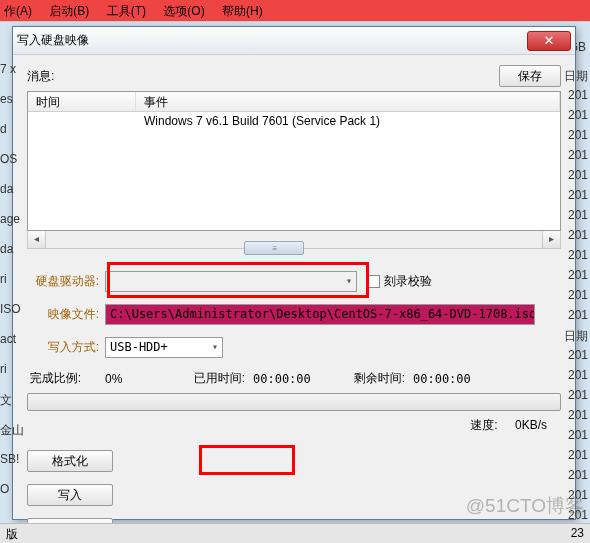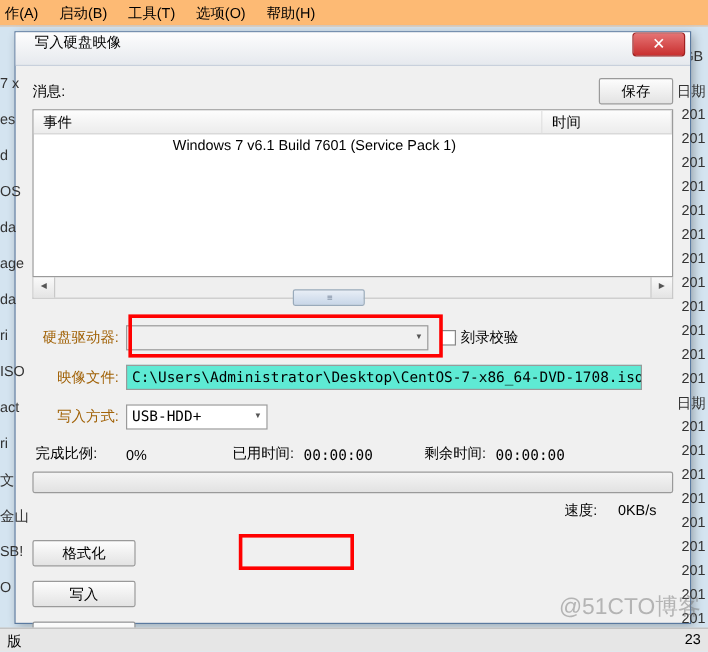--- a/index.html
+++ b/index.html
@@ -1,21 +1,21 @@
 <!DOCTYPE html>
 <html><head>
 <meta charset="utf-8">
 <style>
 * { box-sizing: border-box; font-family: "Microsoft YaHei", SimSun, Arial, sans-serif; }
 body { margin: 0; width: 590px; height: 543px; background: #d4e4f0; overflow: hidden; position: relative; font-size: 12px; }
-.menubar { height: 22px; background: #fdba74; border-bottom: 1px solid #ccc; padding: 3px 4px; font-size: 12px; color: #000; }
+.menubar { height: 22px; background: #ef4444; border-bottom: 1px solid #ccc; padding: 3px 4px; font-size: 12px; color: #000; }
 .menubar span { margin-right: 14px; cursor: default; }
 .bgtext { position: absolute; font-size: 12px; color: #333; }
 .dialog { position: absolute; left: 12px; top: 26px; width: 564px; height: 494px; background: #f0f0f0; border: 1px solid #5a7aa0; box-shadow: 2px 2px 8px rgba(0,0,0,0.3); }
-.titlebar { height: 28px; background: linear-gradient(#fdfdfd, #e6e9ee); border-bottom: 1px solid #c8d0dc; display: flex; align-items: flex-start; padding: 0 4px 0 16px; }
+.titlebar { height: 28px; background: linear-gradient(#fdfdfd, #e6e9ee); border-bottom: 1px solid #c8d0dc; display: flex; align-items: center; padding: 0 4px 0 4px; }
 .titlebar .title { flex: 1; font-size: 12px; color: #000; }
 .closebtn { width: 44px; height: 20px; background: linear-gradient(#e57373,#c93030); border: 1px solid #a02020; border-radius: 3px; color: #fff; text-align: center; line-height: 17px; font-size: 13px; cursor: pointer; }
 .body { padding: 10px 14px; }
 .msgrow { display: flex; align-items: center; margin-bottom: 4px; }
 .msgrow .lbl { flex: 1; font-size: 12px; color: #000; }
 .btn { background: linear-gradient(#fdfdfd,#e3e3e3); border: 1px solid #9a9a9a; border-radius: 2px; font-size: 12px; height: 22px; padding: 0 18px; cursor: pointer; }
 .listbox { border: 1px solid #9a9a9a; background: #fff; height: 140px; overflow: hidden; position: relative; }
 .listhead { display: flex; background: linear-gradient(#fdfdfd,#ececec); border-bottom: 1px solid #d0d0d0; height: 20px; }
 .listhead .col { padding: 2px 8px; font-size: 12px; border-right: 1px solid #e0e0e0; }
 .listrow { display: flex; font-size: 12px; font-family: Consolas, monospace; }
@@ -26,21 +26,21 @@
 .hscroll .arrow { width: 18px; height: 100%; background: linear-gradient(#fafafa,#e4e4e4); border-right: 1px solid #c8c8c8; text-align: center; line-height: 16px; font-size: 10px; color: #555; cursor: pointer; }
 .hscroll .arrow:last-child { border-right: none; border-left: 1px solid #c8c8c8; }
 .hscroll .track { flex: 1; position: relative; }
 .hscroll .thumb { position: absolute; left: 40%; top: 1px; width: 60px; height: 14px; background: linear-gradient(#e8eef6,#c8d6e8); border: 1px solid #9ab; border-radius: 2px; }
 .thumb::after { content: "≡"; position: absolute; left: 50%; top: 50%; transform: translate(-50%,-50%); color: #6a7a90; font-size: 8px; letter-spacing: -1px; }
 .formrow { display: flex; align-items: center; margin-top: 12px; }
 .formrow .lbl { width: 78px; text-align: right; padding-right: 6px; font-size: 12px; color: #a16207; }
 .combo { border: 1px solid #9a9a9a; background: #fff; height: 21px; font-size: 12px; padding: 2px 18px 2px 4px; position: relative; font-family: Consolas, monospace; }
 .combo::after { content: "▾"; position: absolute; right: 4px; top: 3px; font-size: 10px; color: #555; }
 .combo.disabled { background: #f0f0f0; color: #888; }
-.textfield { border: 1px solid #9a9a9a; background: #5eead4; height: 21px; font-size: 12px; padding: 2px 4px; font-family: Consolas, monospace; overflow: hidden; white-space: nowrap; }
+.textfield { border: 1px solid #9a9a9a; background: #be185d; height: 21px; font-size: 12px; padding: 2px 4px; font-family: Consolas, monospace; overflow: hidden; white-space: nowrap; }
 .checkbox { width: 13px; height: 13px; border: 1px solid #888; background: #fff; display: inline-block; vertical-align: middle; margin-right: 4px; }
 .redbox { border: 3px solid #ff0000; position: absolute; pointer-events: none; }
 .statrow { display: flex; align-items: center; font-size: 12px; margin-top: 12px; }
 .statrow .lbl { width: 78px; text-align: right; padding-right: 24px; }
 .progress { border: 1px solid #9a9a9a; background: linear-gradient(#f4f4f4,#e2e2e2); height: 18px; border-radius: 2px; margin-top: 6px; }
 .speedrow { text-align: right; font-size: 12px; margin-top: 6px; }
 .btnrow { display: flex; justify-content: center; gap: 12px; margin-top: 16px; position: relative; flex-direction: column; }
 .btnrow .btn { width: 86px; padding: 0; }
 .watermark { position: absolute; right: 6px; bottom: 24px; font-size: 19px; color: rgba(120,120,120,0.5); }
 .statusbar { position: absolute; left: 0; bottom: 0; height: 20px; width: 100%; background: #e6e6e6; border-top: 1px solid #bbb; font-size: 12px; padding: 2px 6px; display: flex; }
@@ -63,22 +63,22 @@
     <span class="title">写入硬盘映像</span>
     <div class="closebtn">✕</div>
   </div>
   <div class="body">
     <div class="msgrow">
       <span class="lbl">消息:</span>
       <button class="btn">保存</button>
     </div>
     <div class="listbox">
       <div class="listhead">
+        <div class="col col1">时间</div>
         <div class="col col2">事件</div>
-        <div class="col col1">时间</div>
       </div>
       <div class="listrow">
         <div class="col col1"></div>
         <div class="col col2">Windows 7 v6.1 Build 7601 (Service Pack 1)</div>
       </div>
     </div>
     <div class="hscroll">
       <div class="arrow">◂</div>
       <div class="track">
           <div class="thumb"></div>

